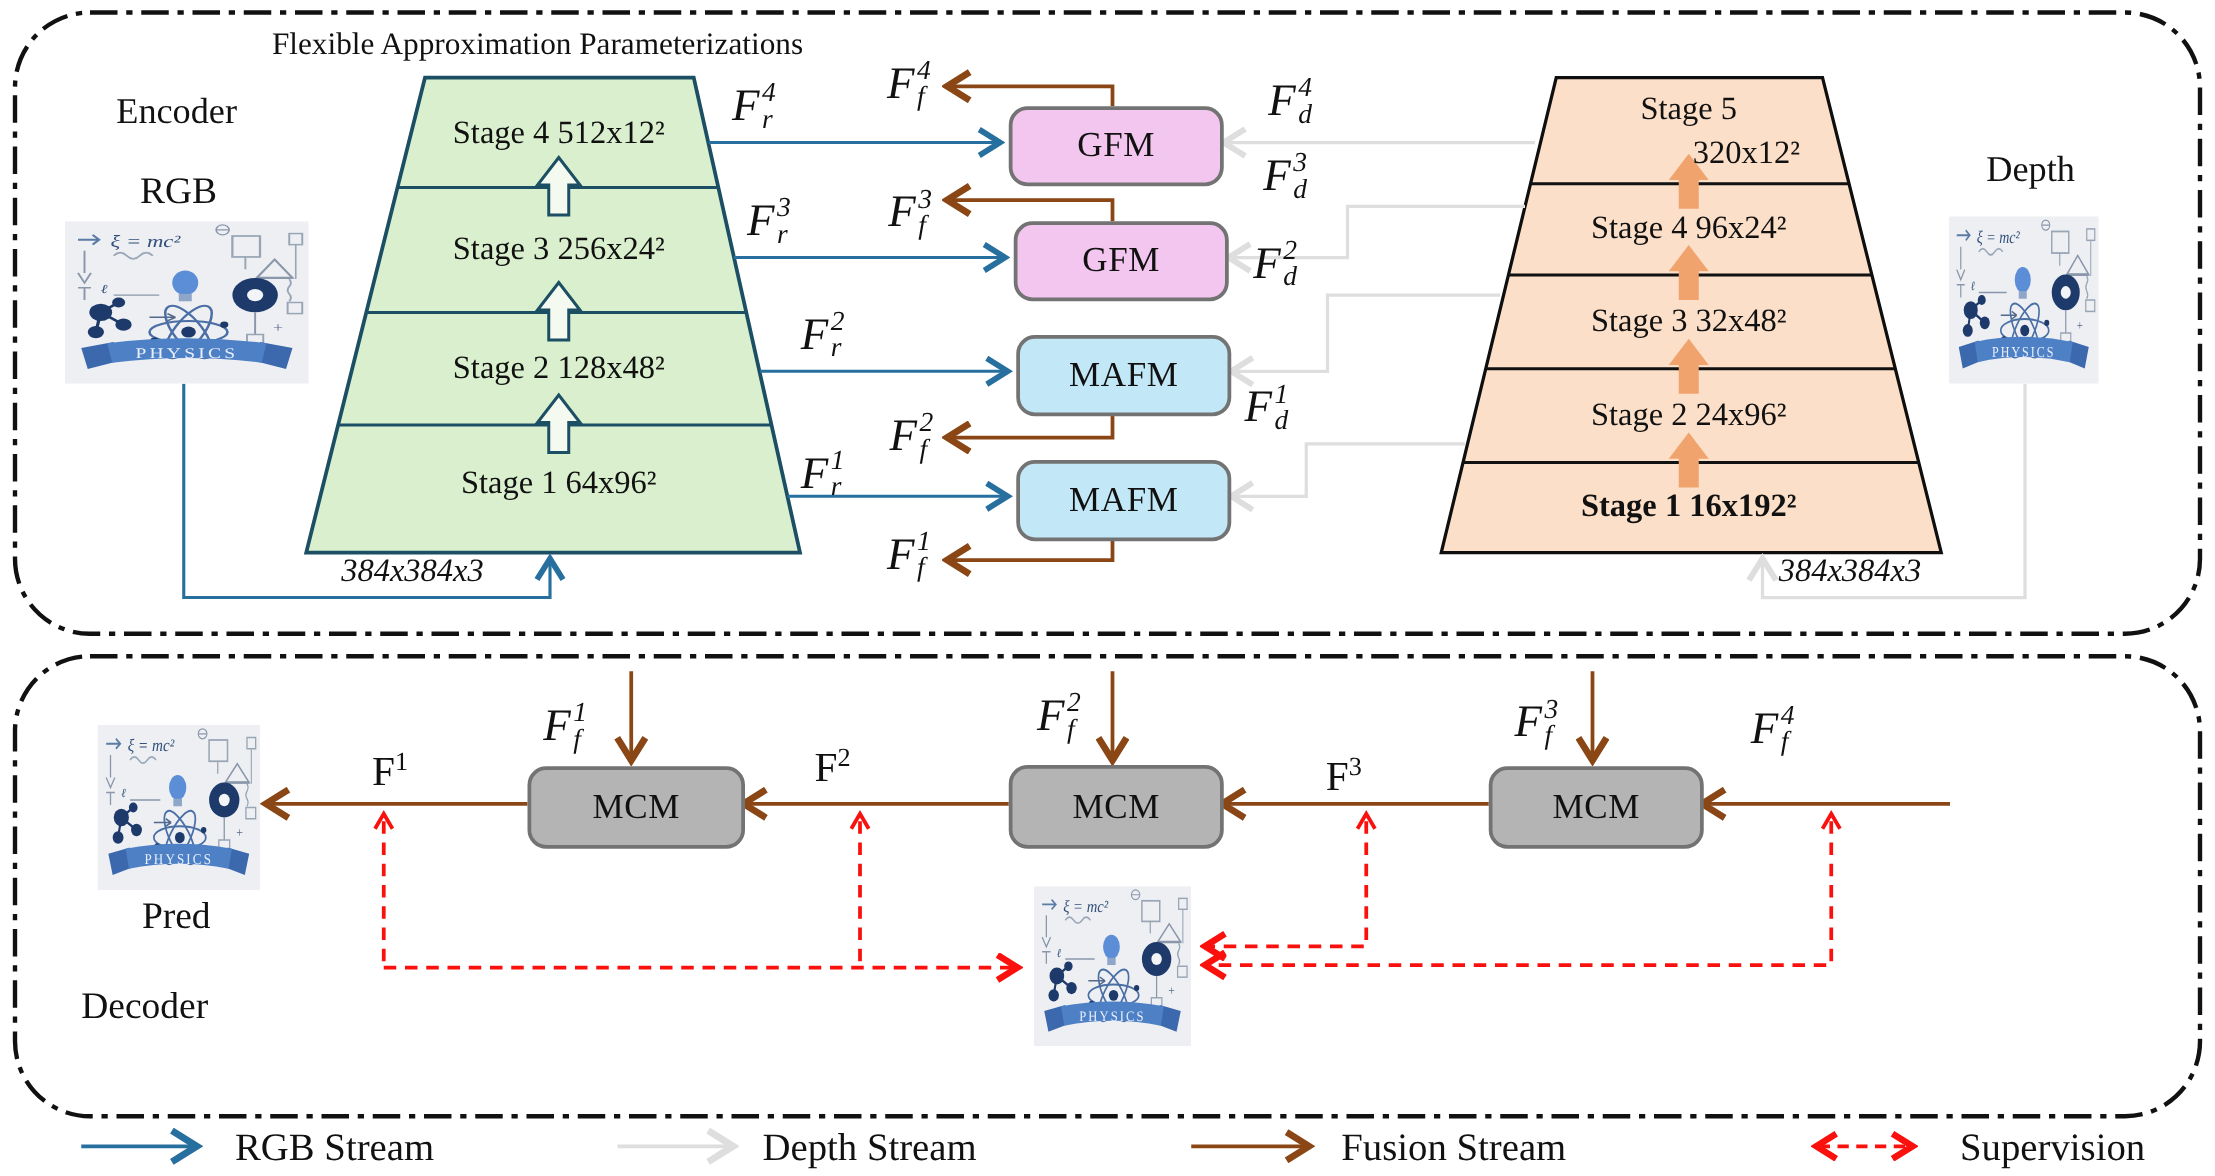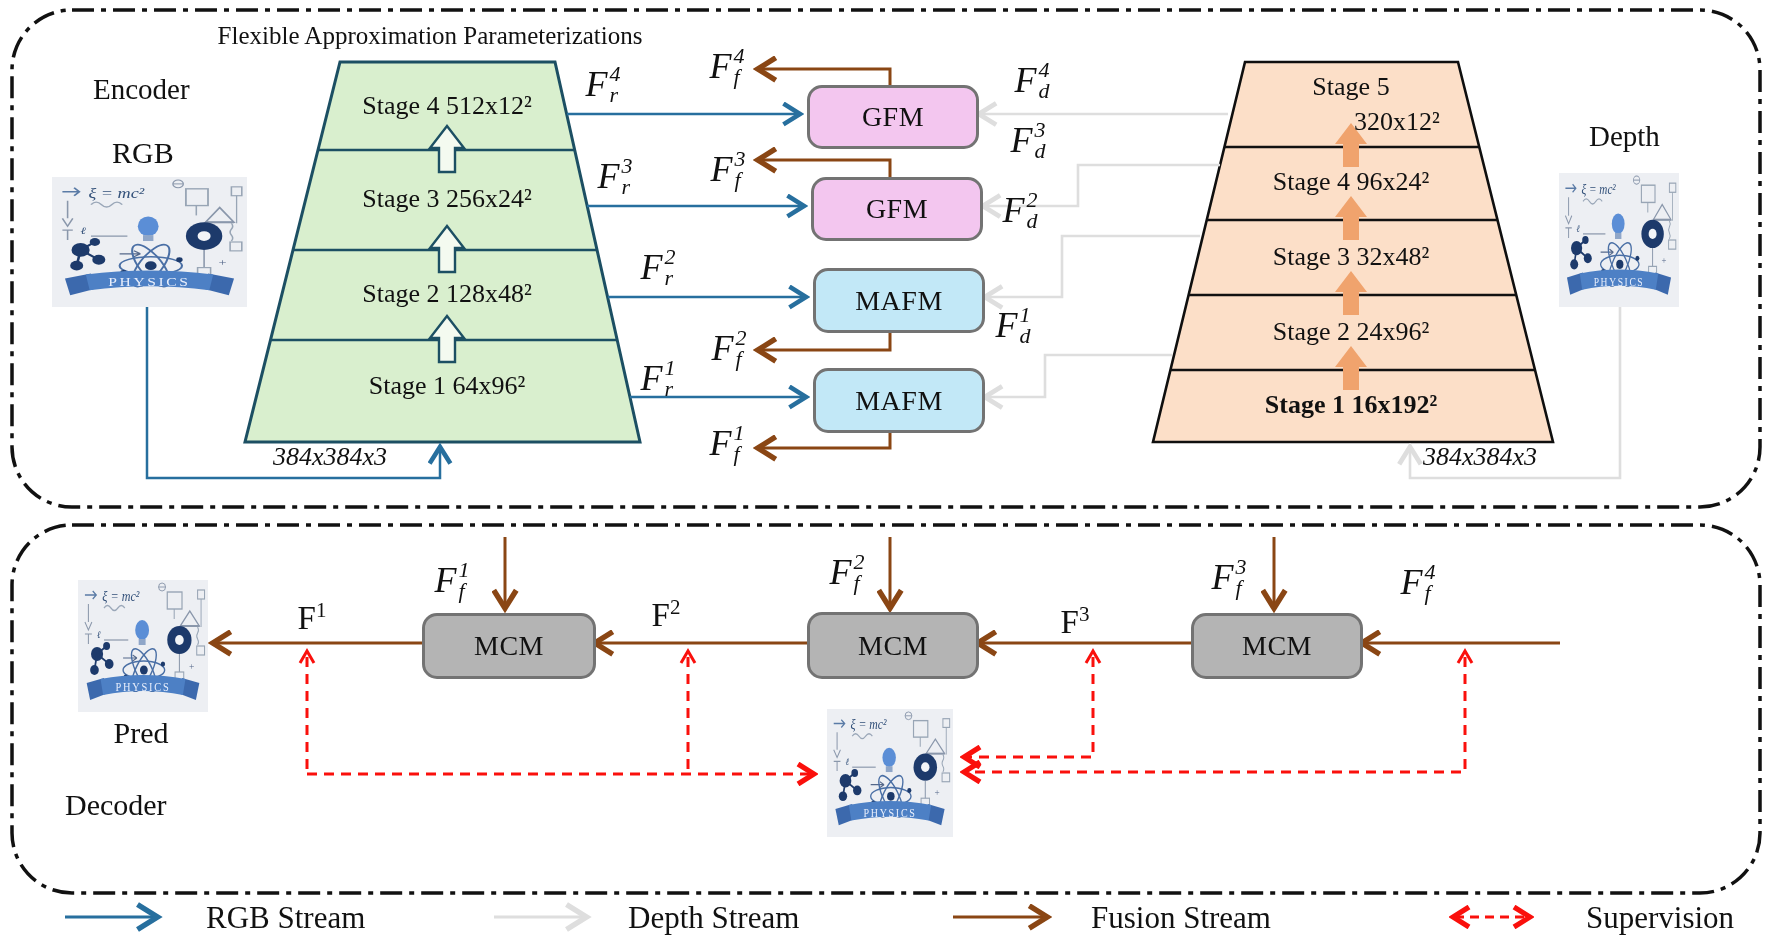--- a/index.html
+++ b/index.html
@@ -14,21 +14,21 @@
   .module{position:absolute;display:flex;align-items:center;justify-content:center;
           border:3px solid #737373;border-radius:15px;font-size:28px;letter-spacing:.5px;text-align:center;}
   .flabel{position:absolute;font-size:36px;font-style:italic;white-space:nowrap;line-height:1;
           display:flex;align-items:center;transform:translate(-50%,-50%);}
   .flabel .stack{display:inline-flex;flex-direction:column;font-size:22px;font-style:italic;
                  line-height:.95;margin-left:2px;transform:translateY(1px);}
   .fplain{position:absolute;font-size:33px;font-style:normal;white-space:nowrap;line-height:1;
           transform:translate(-50%,-50%);}
   .fplain sup{font-size:21px;}
   .caption{font-size:29px;white-space:nowrap;transform:translateX(-50%);}
-  .legendtext{font-size:31px;white-space:nowrap;margin-left:18px;}
+  .legendtext{font-size:31px;white-space:nowrap;}
   .phys{position:absolute;}
 </style>
 </head>
 <body>
 
 <div id="canvas">
 
   <svg id="wires" viewBox="0 0 1772 941">
     <defs>
       <marker id="mblue" viewBox="0 0 12 12" refX="9" refY="6" markerWidth="10" markerHeight="10" orient="auto">

